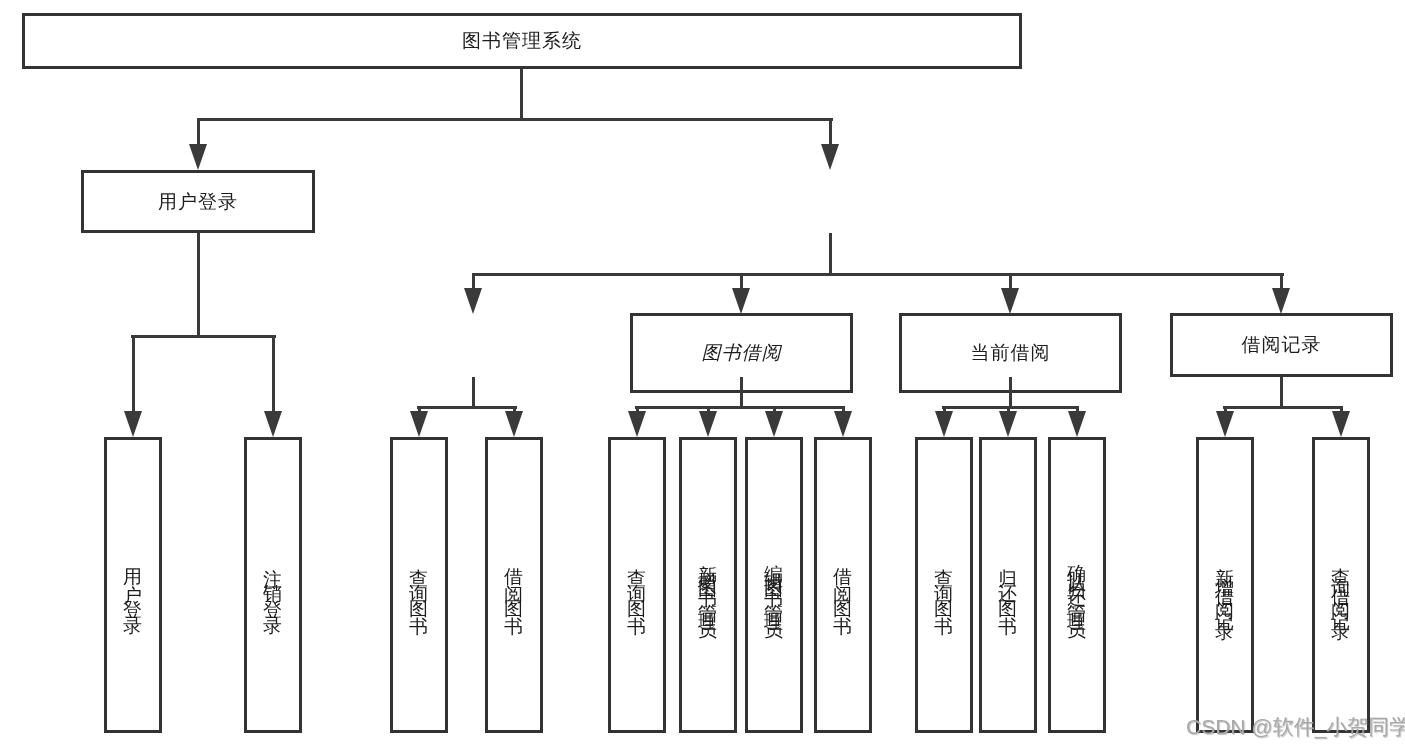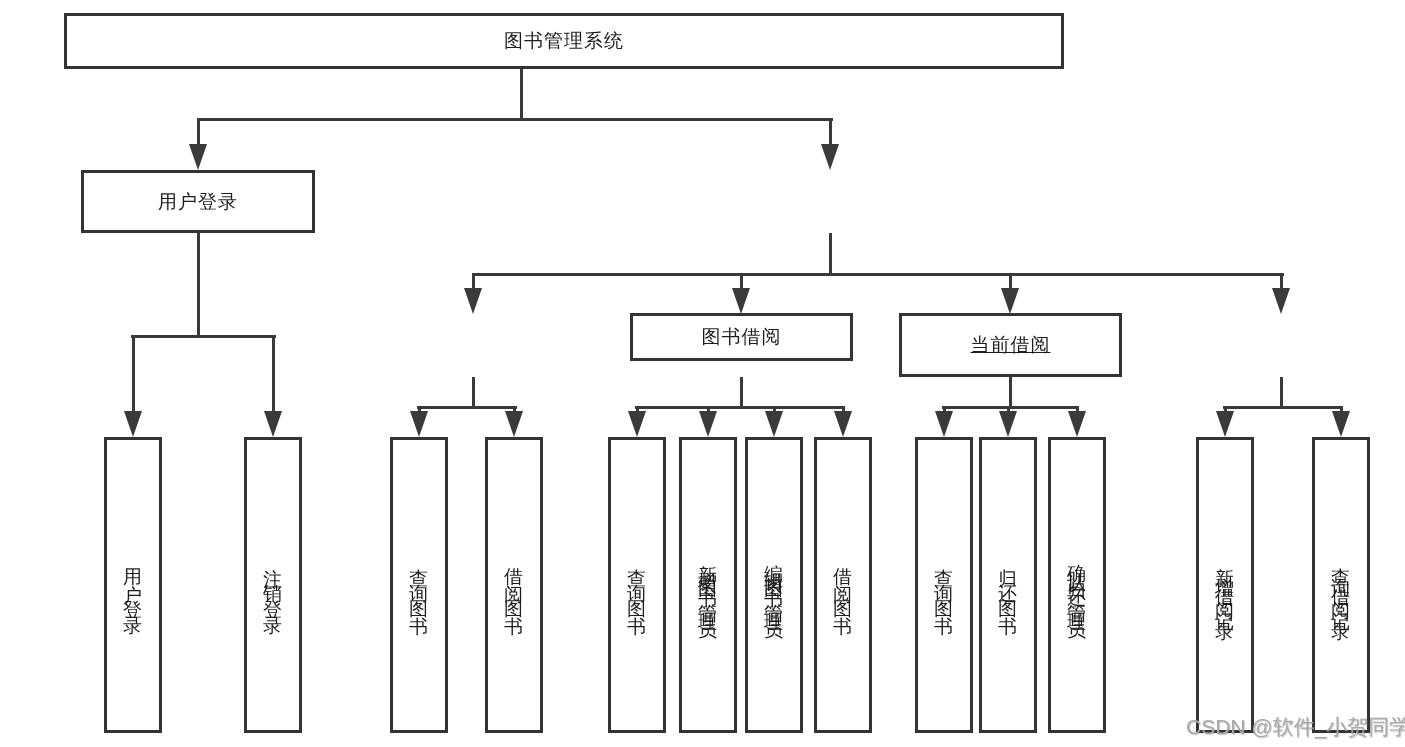--- a/index.html
+++ b/index.html
@@ -19,21 +19,21 @@
   .ah{position:absolute;width:0;height:0;border-left:9px solid transparent;
       border-right:9px solid transparent;border-top:26px solid #3a3a3a;}
   .wm{position:absolute;left:1186px;top:713px;font-size:21px;color:#a9a9a9;
       text-shadow:1px 1px 1px rgba(120,120,120,0.45);white-space:nowrap;}
 </style>
 </head>
 <body>
 
 <div class="stage">
 
-  <div class="box" style="left:22px;top:13px;width:1000px;height:56px;margin-left:42px;">
+  <div class="box" style="left:22px;top:13px;width:1000px;height:56px;">
     <span>图书管理系统</span>
   </div>
 
   <div class="ln" style="left:520px;top:69px;width:3px;height:49px;"></div>
   <div class="ln" style="left:197px;top:118px;width:636px;height:3px;"></div>
   <div class="ln" style="left:197px;top:118px;width:3px;height:28px;"></div>
   <div class="ah" style="left:189px;top:144px;"></div>
   <div class="ln" style="left:829px;top:118px;width:3px;height:28px;"></div>
   <div class="ah" style="left:821px;top:144px;"></div>
 
@@ -52,25 +52,28 @@
   <div class="ln" style="left:472px;top:273px;width:812px;height:3px;"></div>
   <div class="ln" style="left:472px;top:273px;width:3px;height:17px;"></div>
   <div class="ah" style="left:464px;top:288px;"></div>
   <div class="ln" style="left:740px;top:273px;width:3px;height:17px;"></div>
   <div class="ah" style="left:732px;top:288px;"></div>
   <div class="ln" style="left:1009px;top:273px;width:3px;height:17px;"></div>
   <div class="ah" style="left:1001px;top:288px;"></div>
   <div class="ln" style="left:1280px;top:273px;width:3px;height:17px;"></div>
   <div class="ah" style="left:1272px;top:288px;"></div>
 
-  <div class="box" style="left:630px;top:313px;width:223px;height:48px;">
+  <div class="box" style="left:630px;top:313px;width:223px;height:80px;font-style:italic;">
     <span>图书借阅</span>
   </div>
-  <div class="box" style="left:899px;top:313px;width:223px;height:64px;text-decoration:underline;">
+  <div class="box" style="left:899px;top:313px;width:223px;height:80px;">
     <span>当前借阅</span>
+  </div>
+  <div class="box" style="left:1170px;top:313px;width:223px;height:64px;">
+    <span>借阅记录</span>
   </div>
 
   <div class="ln" style="left:472px;top:377px;width:3px;height:30px;"></div>
   <div class="ln" style="left:740px;top:377px;width:3px;height:30px;"></div>
   <div class="ln" style="left:1009px;top:377px;width:3px;height:30px;"></div>
   <div class="ln" style="left:1280px;top:377px;width:3px;height:30px;"></div>
 
   <div class="ln" style="left:417px;top:406px;width:100px;height:3px;"></div>
   <div class="ln" style="left:635px;top:406px;width:210px;height:3px;"></div>
   <div class="ln" style="left:942px;top:406px;width:137px;height:3px;"></div>

